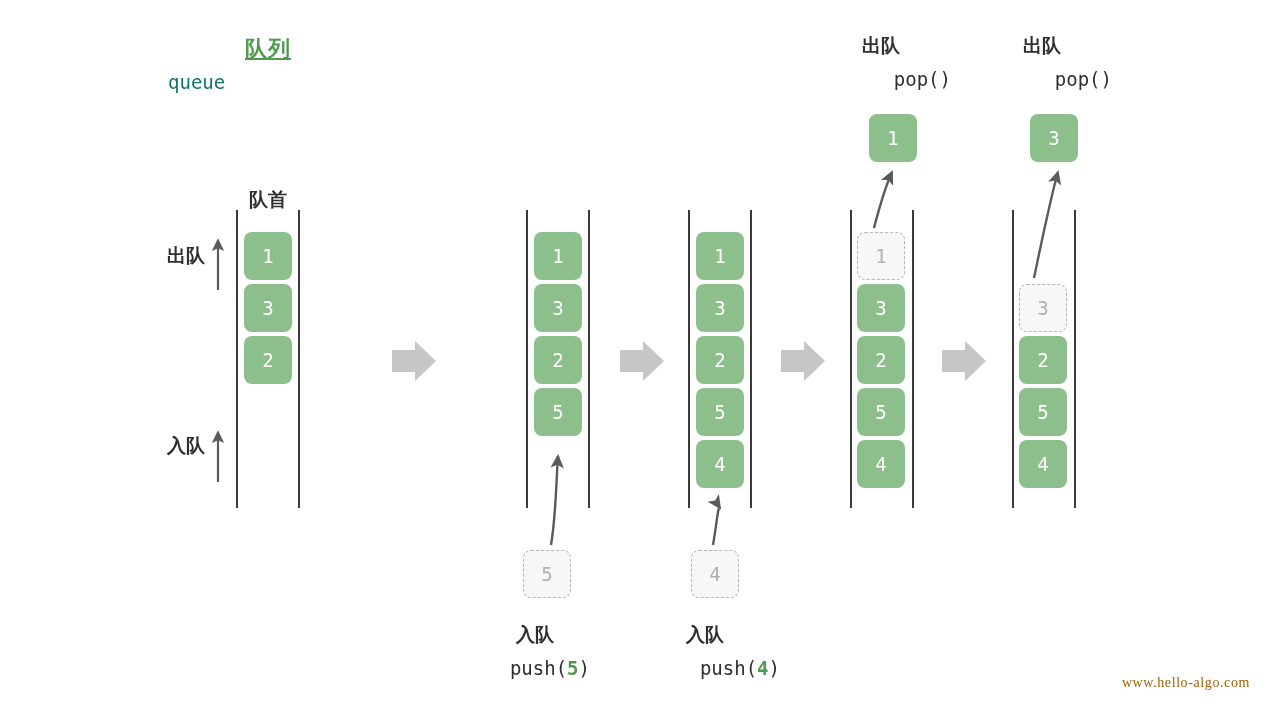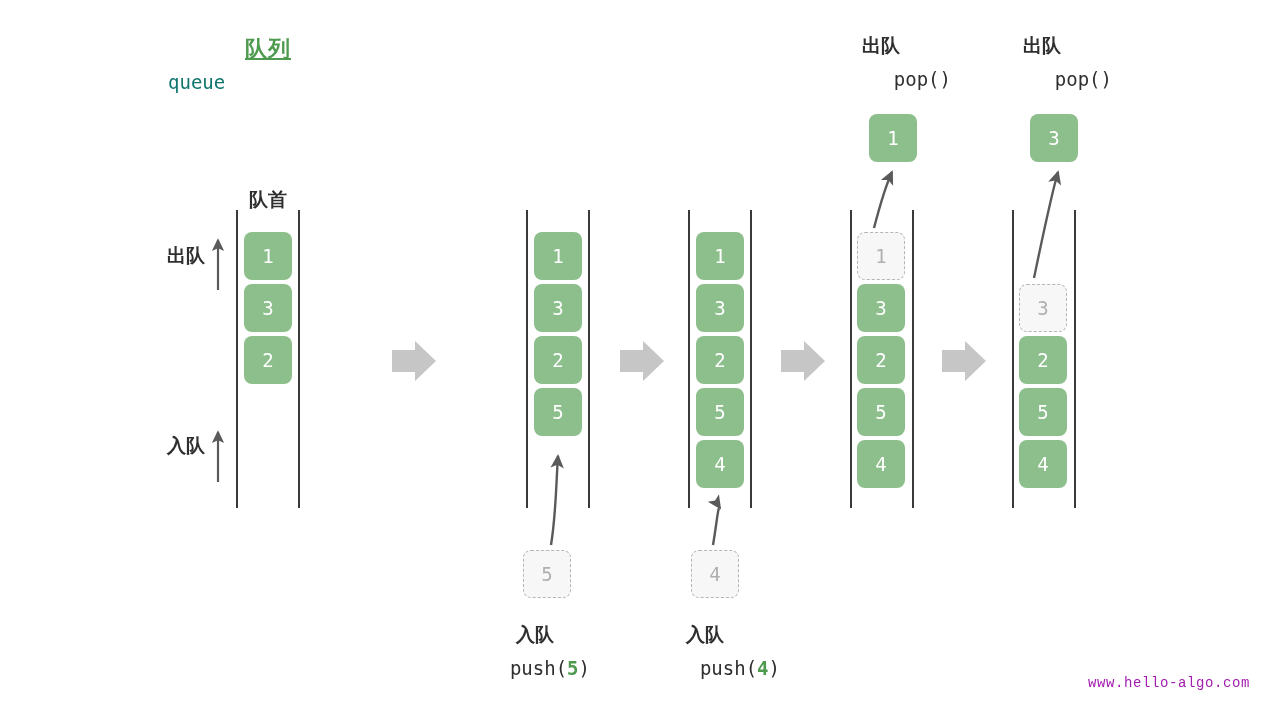--- a/index.html
+++ b/index.html
@@ -36,22 +36,22 @@
   .side-label{
     font-size:19px;font-weight:bold;color:#2f2f2f;
     font-family:"DejaVu Sans","Liberation Sans",sans-serif;
     text-align:right;white-space:nowrap;
   }
   .pos-label{
     font-size:19px;font-weight:bold;color:#2f2f2f;text-align:center;
     font-family:"DejaVu Sans","Liberation Sans",sans-serif;white-space:nowrap;
   }
   .watermark{
-    font-size:14px;color:#a21caf;letter-spacing:.6px;
-    font-family:Liberation Mono, monospace;
+    font-size:14px;color:#a16207;letter-spacing:.6px;
+    font-family:Liberation Serif, serif;
     text-align:right;
   }
 
   
   .rail{
     position:absolute;width:1.6px;background:#3a3a3a;
   }
 
   
   .cell{

